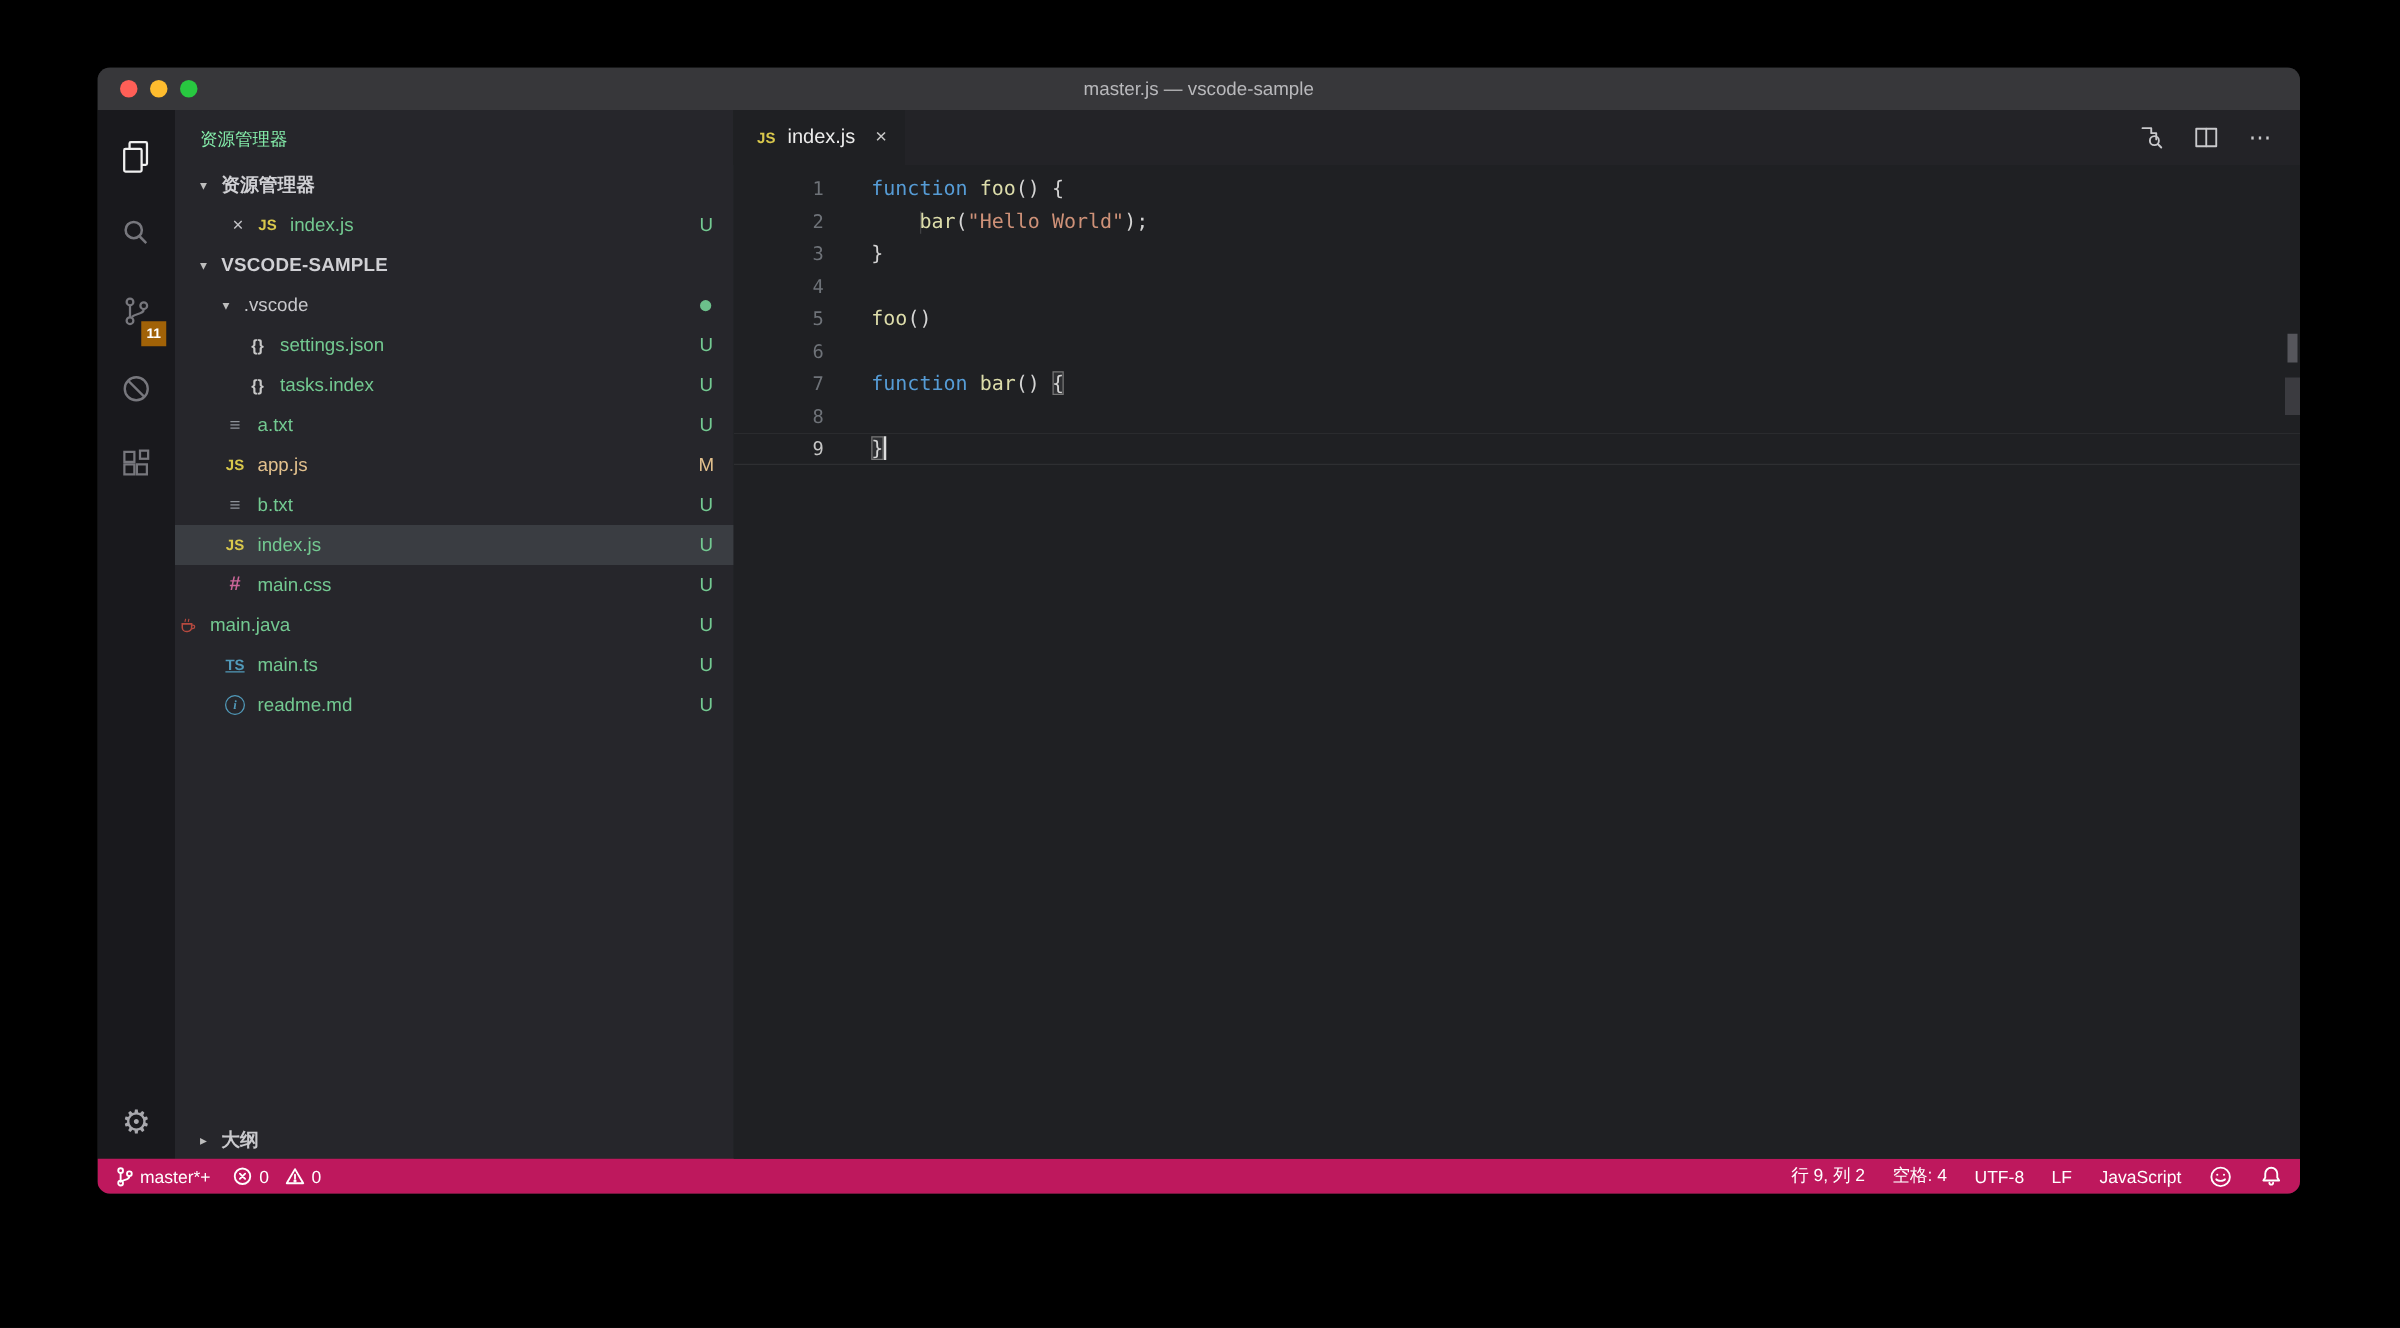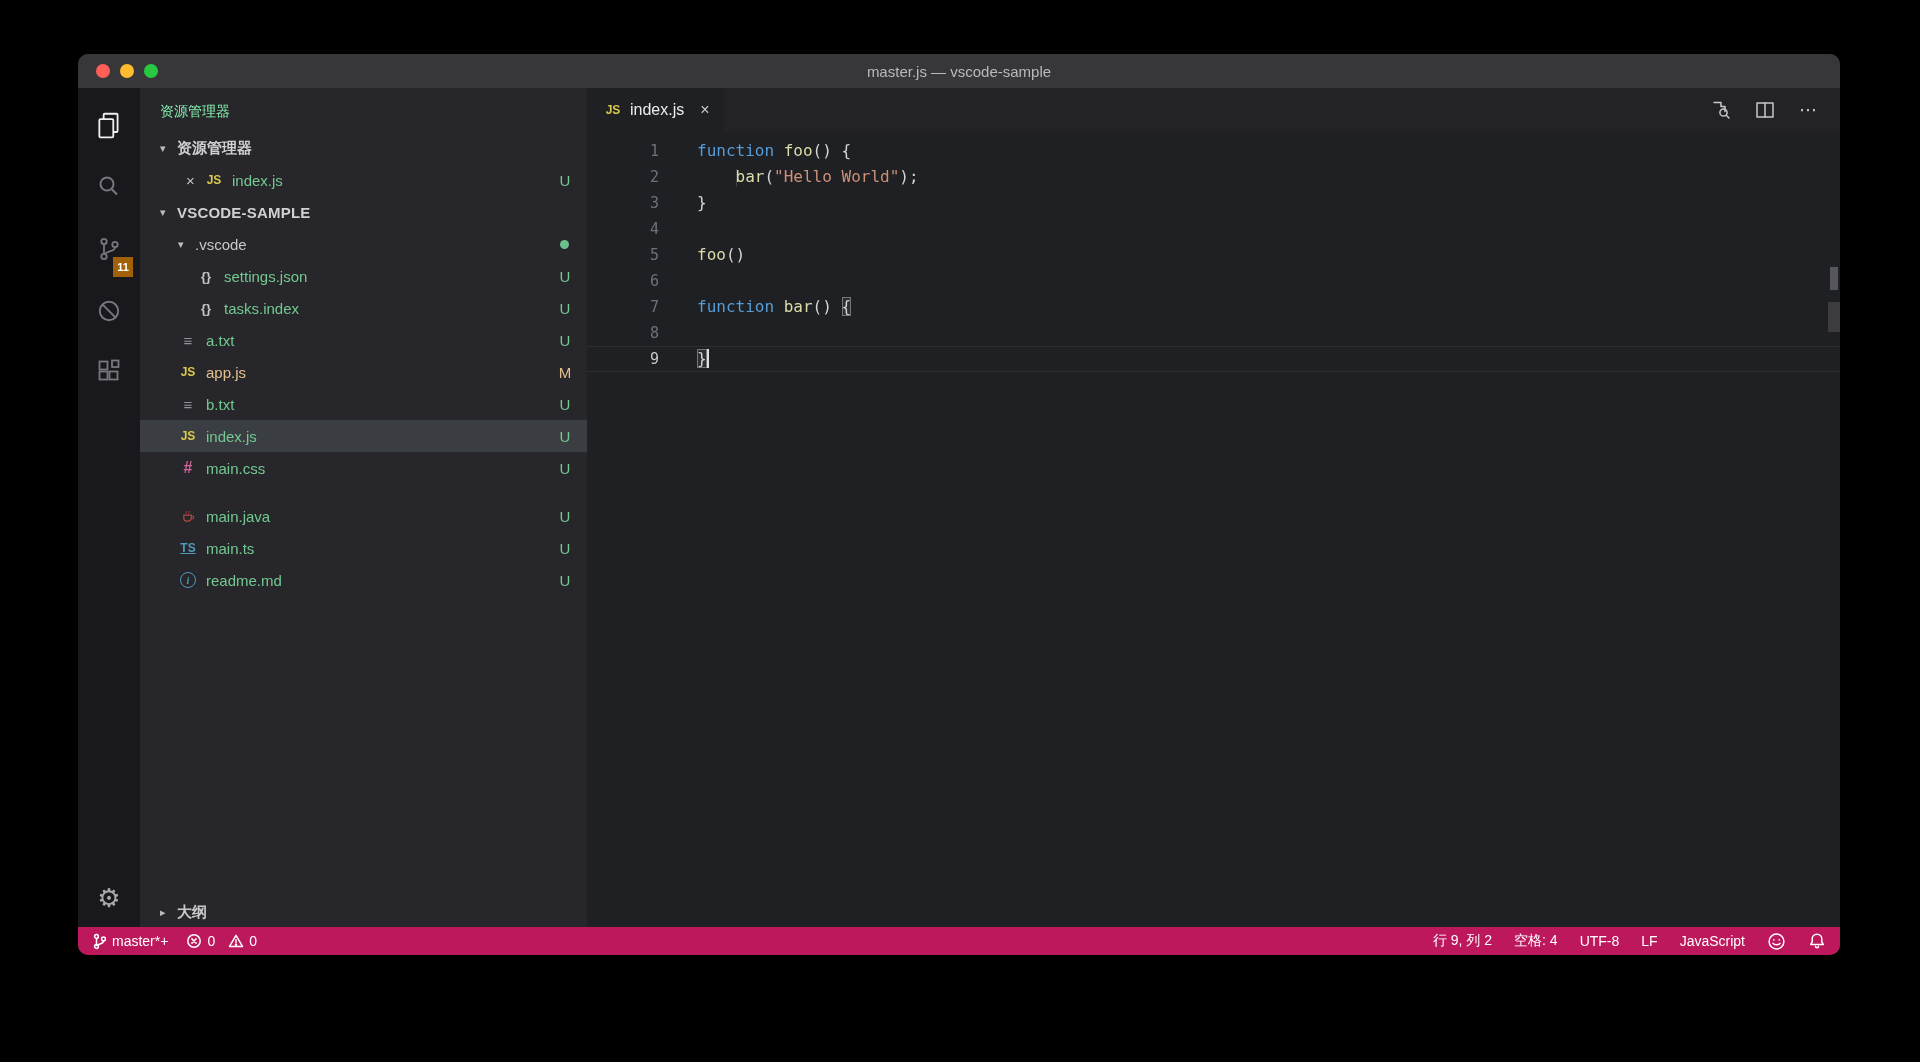--- a/index.html
+++ b/index.html
@@ -223,21 +223,21 @@
             <div class="row tree-row selected" style="padding-left: 38px;">
               <span class="ficon ficon-js">JS</span>
               <span class="fname untracked">index.js</span>
               <span class="gitletter untracked">U</span>
             </div>
             <div class="row tree-row" style="padding-left: 38px;">
               <span class="ficon ficon-css">#</span>
               <span class="fname untracked">main.css</span>
               <span class="gitletter untracked">U</span>
             </div>
-            <div class="row tree-row" style="padding-left: 38px; margin-top: 16px;">
+            <div class="row tree-row" style="">
               <span class="ficon ficon-java">
                 <svg width="15" height="15" viewBox="0 0 16 16" fill="none" stroke="#b5493f" stroke-width="1.3">
                   <path d="M3 6.5h8v3a3.5 3.5 0 0 1-3.5 3.5h-1A3.5 3.5 0 0 1 3 9.5z"></path>
                   <path d="M11 7.5h1.1a1.5 1.5 0 0 1 0 3H11" stroke-width="1.1"></path>
                   <path d="M5.6 2.2c.9.9-.9 1.4 0 2.6M8.4 2.2c.9.9-.9 1.4 0 2.6" stroke-width="1"></path>
                 </svg>
               </span>
               <span class="fname untracked">main.java</span>
               <span class="gitletter untracked">U</span>
             </div>

